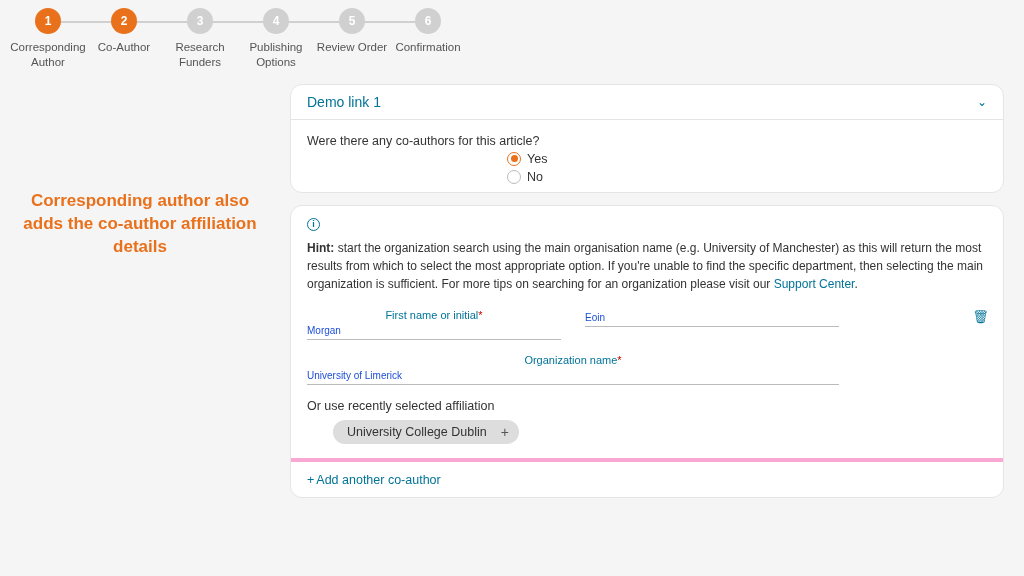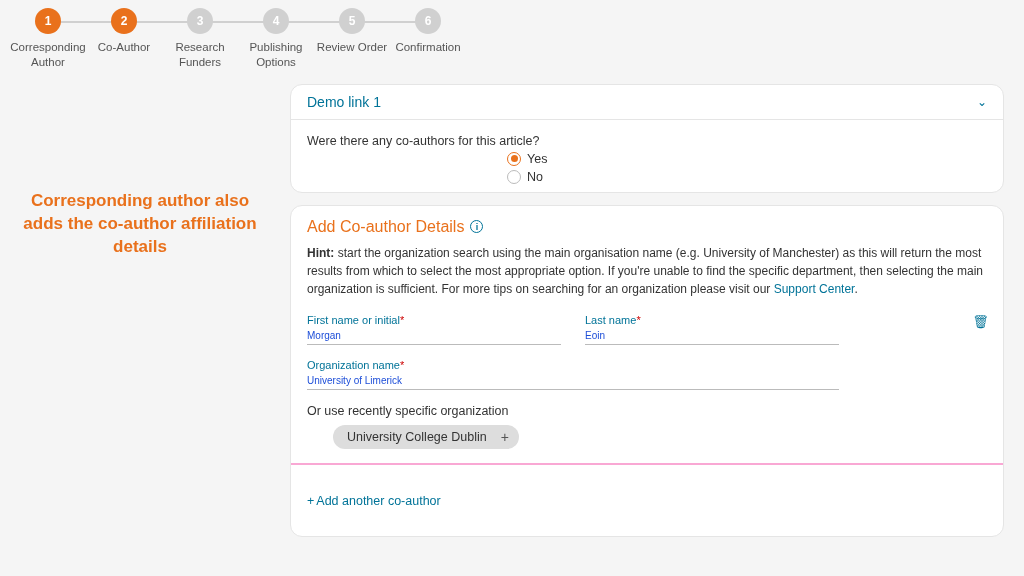--- a/index.html
+++ b/index.html
@@ -30,29 +30,29 @@
 .section-title { color: #e9711c; font-size: 16px; font-weight: 400; padding: 12px 16px 6px; display: flex; align-items: center; gap: 6px; }
 .info-icon { width: 13px; height: 13px; border: 1.5px solid #007398; border-radius: 50%; display: inline-flex; align-items: center; justify-content: center; font-size: 9px; color: #007398; font-weight: bold; }
 .section-body { padding: 2px 16px 14px; }
 .desc { font-size: 12px; color: #333; line-height: 1.5; margin-bottom: 10px; }
 .hint { font-size: 12px; color: #333; line-height: 1.5; margin-bottom: 16px; }
 .hint b { font-weight: 600; }
 .link { color: #007398; text-decoration: none; }
 .field-row { display: flex; gap: 24px; margin-bottom: 14px; position: relative; }
 .field { flex: 1; max-width: 254px; }
 .field-lastname { margin-left: 0; }
-.field-label { font-size: 11px; color: #007398; display: block; margin-bottom: 1px; }
+.field-label { font-size: 11px; color: #007398; display: block; margin-bottom: 1px; text-align: center; }
 .req { color: #c00; }
 .field-input { width: 100%; border: none; border-bottom: 1px solid #bbb; font-size: 10px; padding: 2px 0 3px; background: transparent; outline: none; color: #1d4ed8; }
 .trash { position: absolute; right: -2px; top: 0; color: #007398; font-size: 13px; cursor: pointer; }
 .org-field { max-width: 532px; }
 .recent-label { font-size: 12.5px; color: #333; margin-bottom: 7px; margin-top: 4px; }
 .chip { display: inline-flex; align-items: center; background: #ddd; border-radius: 12px; padding: 4px 10px 4px 14px; font-size: 12.5px; color: #333; gap: 14px; margin-left: 26px; }
 .chip .plus { font-size: 14px; color: #555; }
-.add-row { padding: 28px 16px; border-top: 2px solid #f9a8d4; }
+.add-row { padding: 10px 16px; border-top: 4px solid #f9a8d4; }
 .add-link { color: #007398; font-size: 12.5px; cursor: pointer; }
 .add-link .plus { margin-right: 2px; }
 </style>
 </head>
 <body>
 
 <div class="container">
   <div class="stepper">
     <div class="step active">
       <div class="step-connector"></div>
@@ -105,48 +105,46 @@
           </div>
           <div class="radio-row">
             <span class="radio-outer grey"></span>
             <span class="radio-label">No</span>
           </div>
         </div>
       </div>
 
       <div class="panel">
         <div class="section-title">
-          <span>Add Co-author Details</span>
           <span class="info-icon">i</span>
         </div>
         <div class="section-body">
           <p class="hint">
             <b>Hint:</b><span> start the organization search using the main organisation name (e.g. University of Manchester) as this will return the most results from which to select the most appropriate option. If you're unable to find the specific department, then selecting the main organization is sufficient. For more tips on searching for an organization please visit our </span><a href="#" class="link">Support Center</a><span>.</span>
           </p>
 
           <div class="field-row">
             <div class="field">
               <label class="field-label"><span>First name or initial</span><span class="req">*</span></label>
               <input class="field-input" value="Morgan" style="">
             </div>
             <div class="field field-lastname">
-              <label class="field-label"><span>Last name</span><span class="req">*</span></label>
               <input class="field-input" value="Eoin" style="">
             </div>
             <span class="trash">🗑</span>
           </div>
 
           <div class="field-row">
             <div class="field org-field">
               <label class="field-label"><span>Organization name</span><span class="req">*</span></label>
               <input class="field-input" value="University of Limerick" style="">
             </div>
           </div>
 
-          <div class="recent-label">Or use recently specific organization</div>
+          <div class="recent-label">Or use recently selected affiliation</div>
           <div class="chip">
             <span>University College Dublin</span>
             <span class="plus">+</span>
           </div>
         </div>
 
         <div class="add-row">
           <span class="add-link">
             <span class="plus">+</span><span>Add another co-author</span>
           </span>

